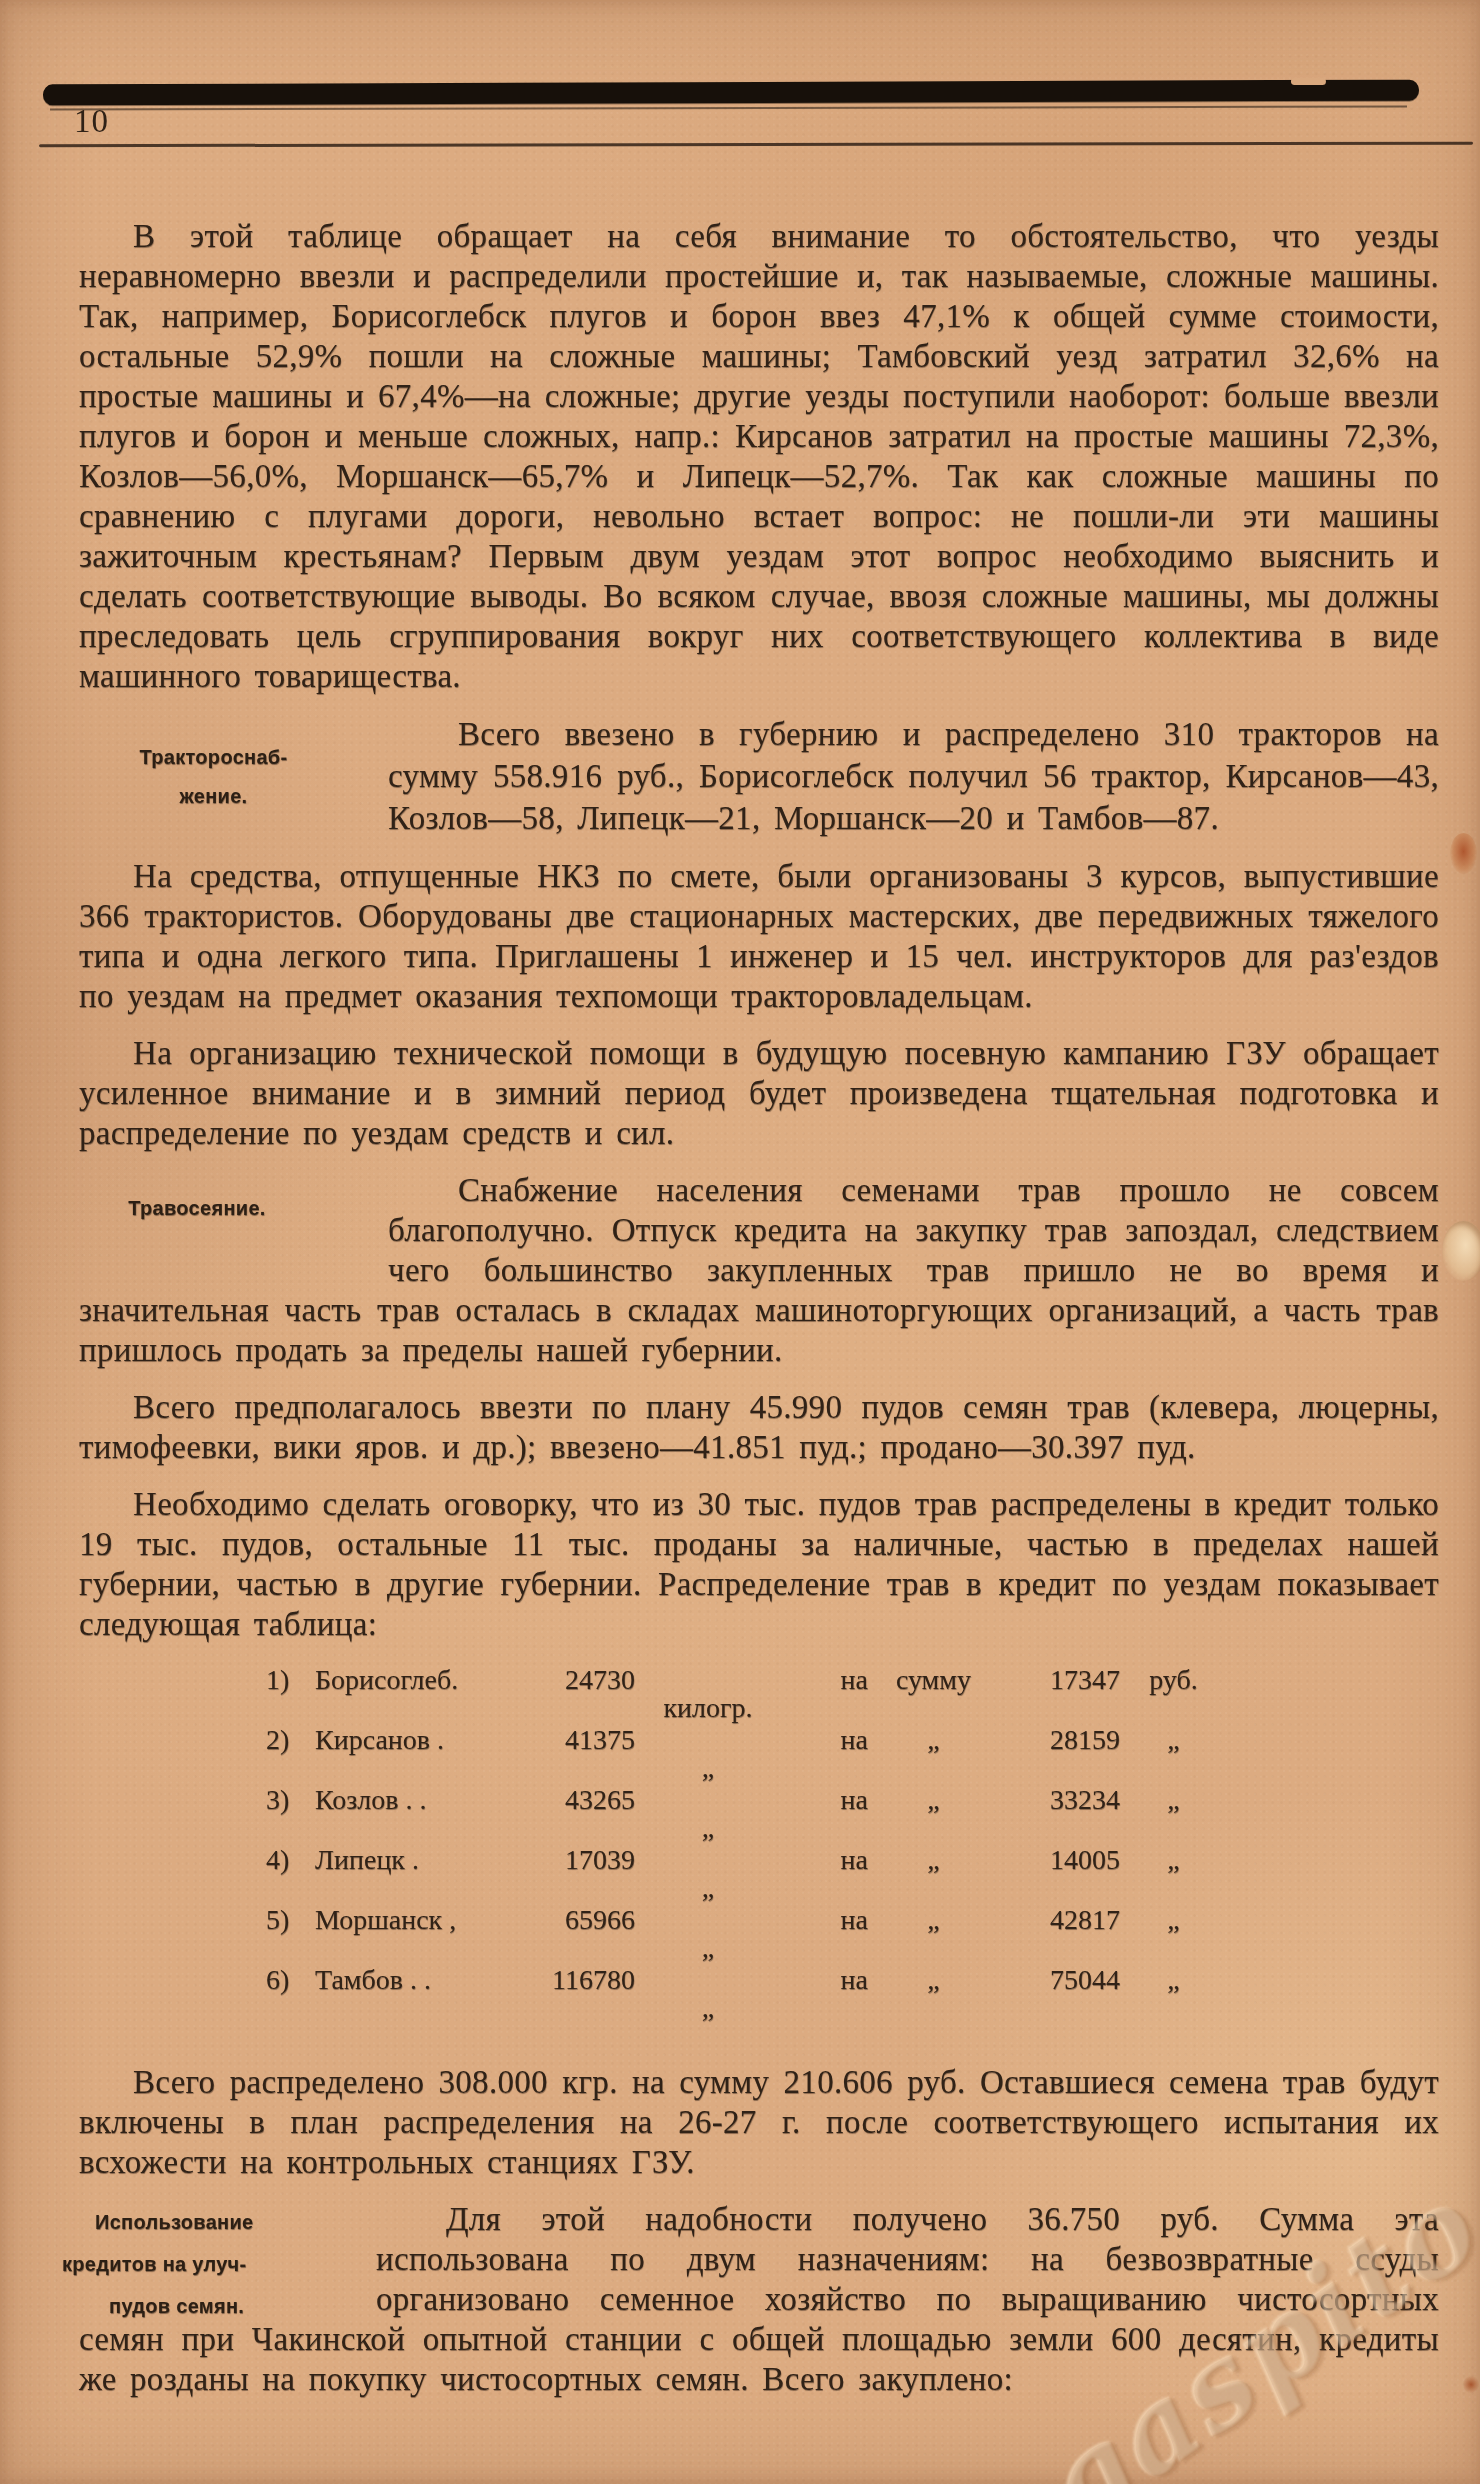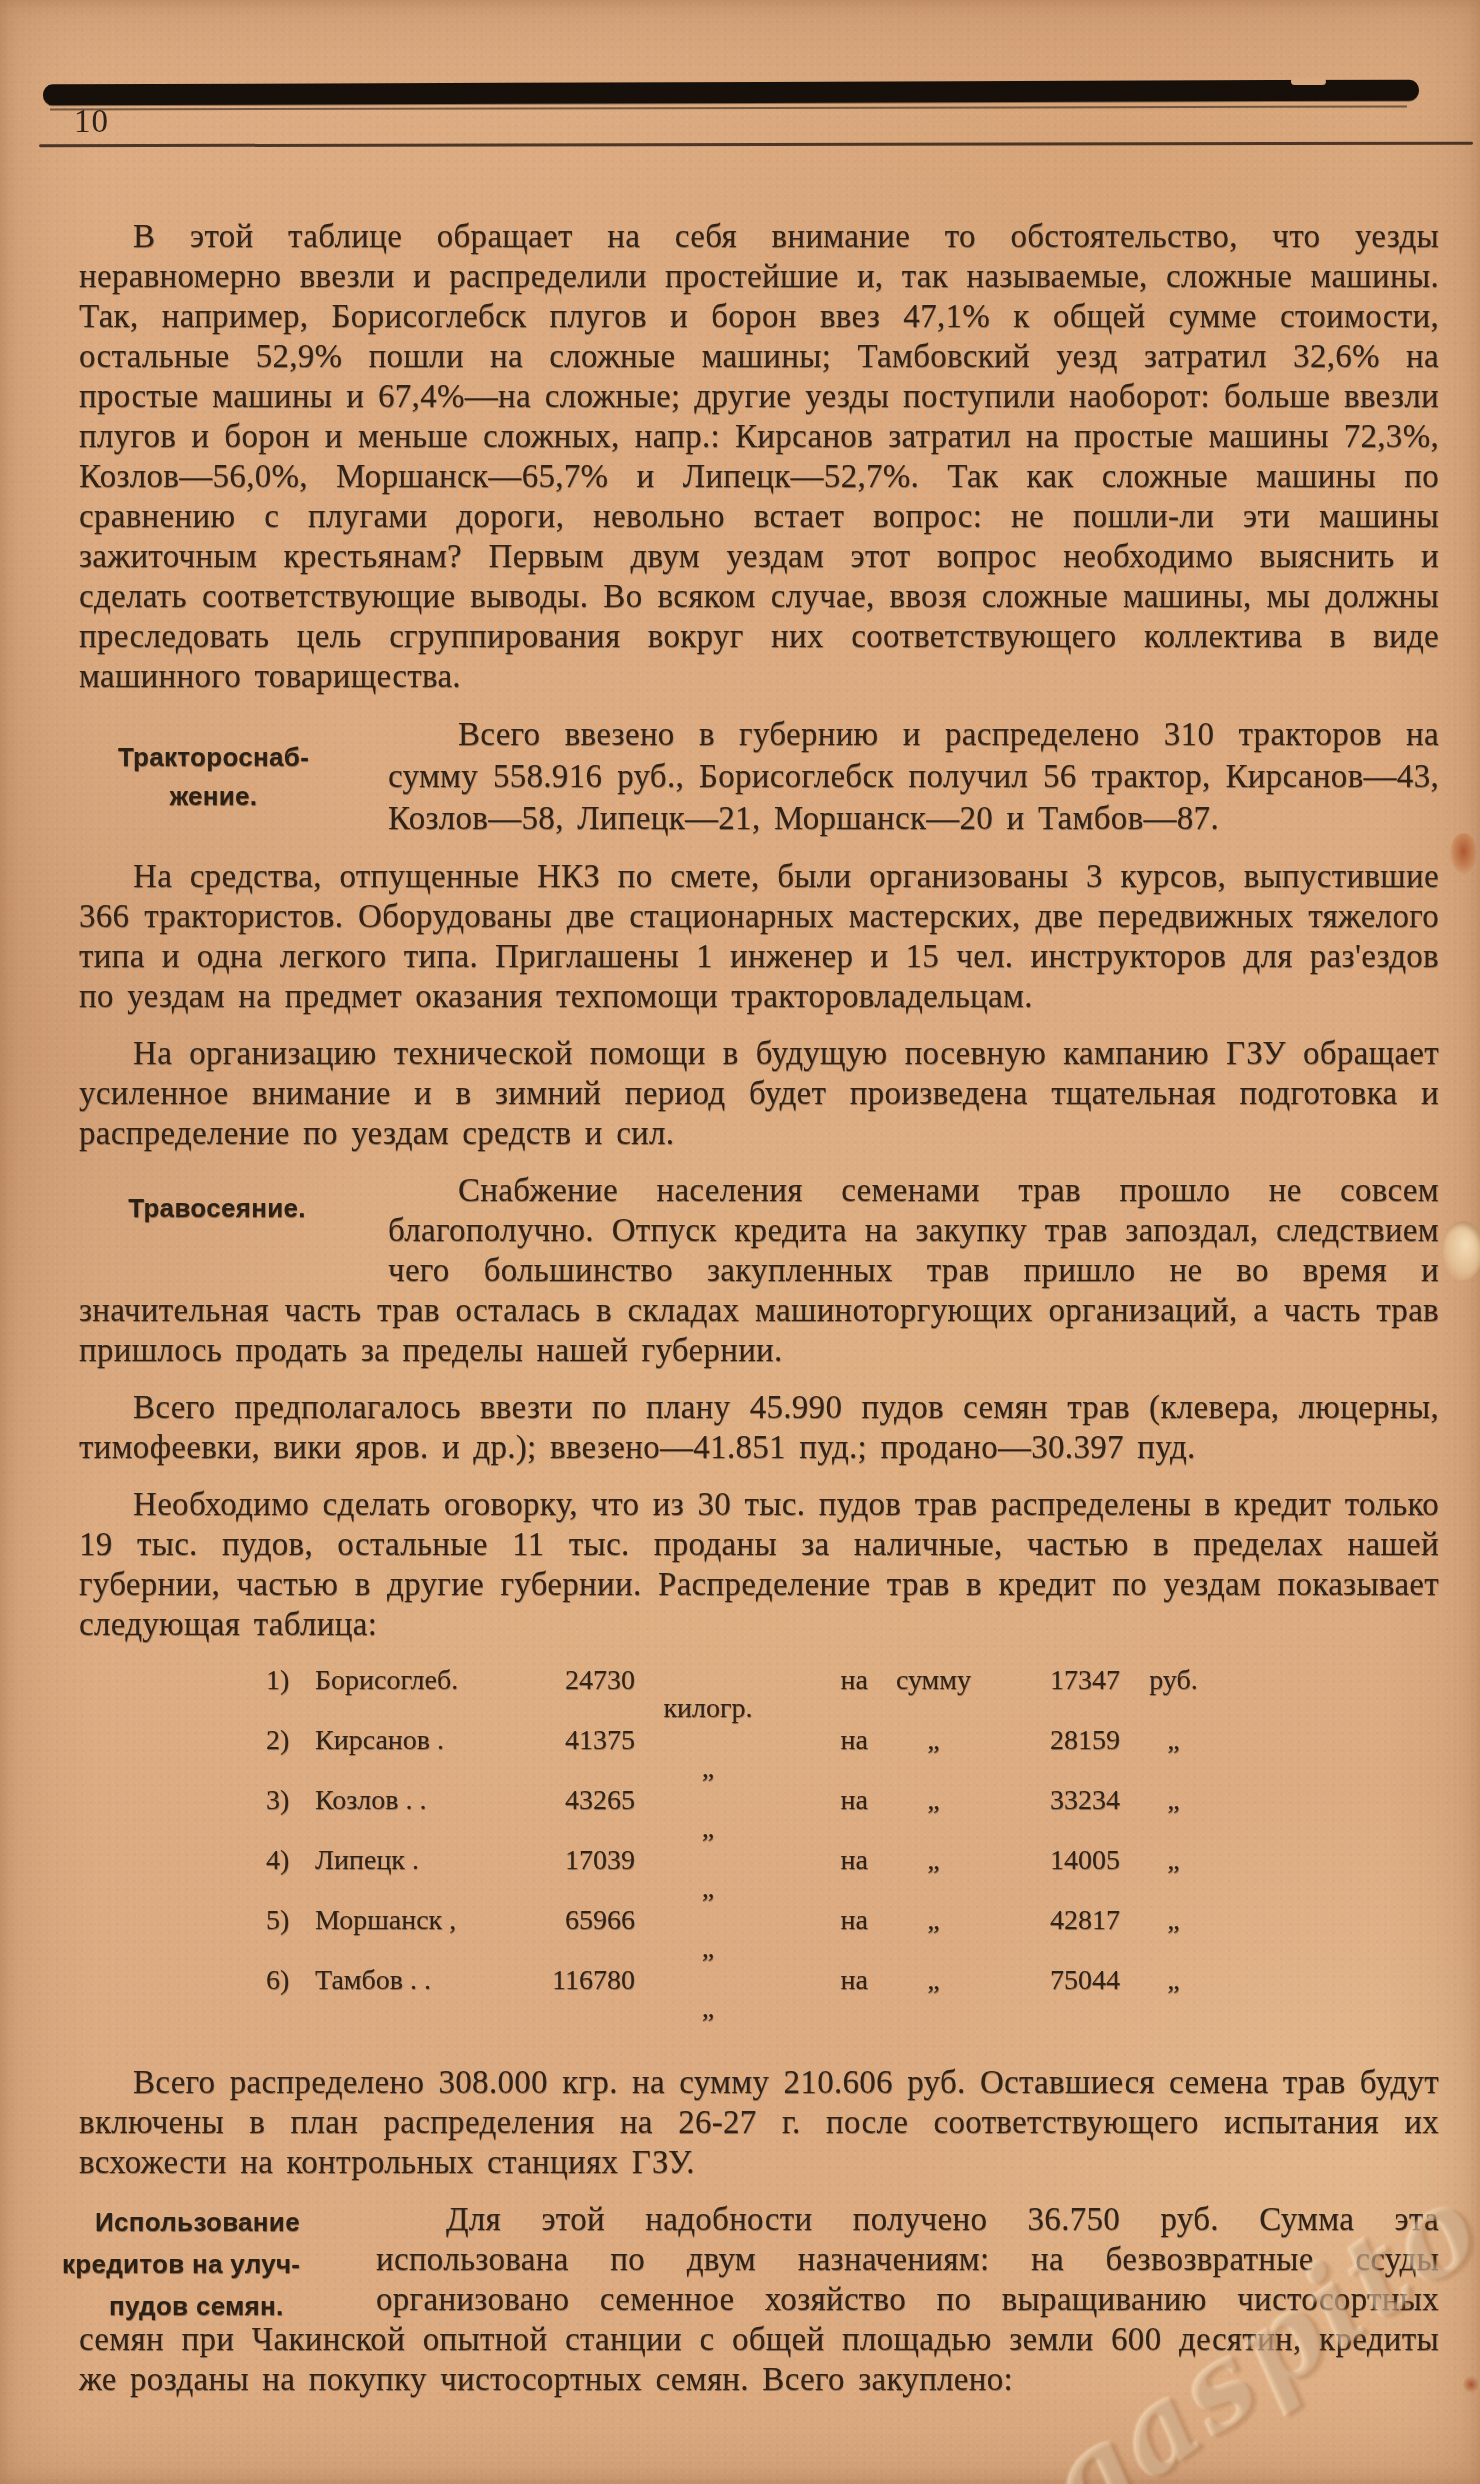--- a/index.html
+++ b/index.html
@@ -56,26 +56,26 @@
   .hang{position:relative;}
   .hang .para{text-indent:70px;}
   .spacer{float:left;}
   .sp-tractor{width:309px;height:126px;}
   .sp-grass{width:309px;height:81px;}
   .sp-credits{width:297px;height:120px;}
   .lh43 .para{line-height:42px;}
   .side-heading{
     position:absolute;
     font-family:"Liberation Sans", sans-serif;
-    font-weight:bold;font-size:26px;line-height:40px;
+    font-weight:bold;font-size:20px;line-height:40px;
     color:#2c1f14;letter-spacing:0.3px;
     text-shadow:0.4px 0.6px 0.8px rgba(40,25,15,.5);
   }
   .hd-tractor{left:29px;top:25px;width:245px;text-align:center;line-height:39px;}
-  .hd-grass{left:29px;top:17.5px;width:252px;text-align:center;}
+  .hd-grass{left:9px;top:17.5px;width:252px;text-align:center;}
   .hd-credits{left:0;top:1.9px;width:303px;line-height:42px;}
   .hd-credits .l1{padding-left:33px;}
   .hd-credits .l3{padding-left:47px;}
   .m-tractor{margin-top:7.8px;}
   .m-courses{margin-top:1.9px;}
   .m-tech{margin-top:8.7px;}
   .m-grass{margin-top:16.5px;}
   .m-plan{margin-top:12.6px;}
   .m-reserv{margin-top:4.9px;}
   .m-total{margin-top:38px;}

